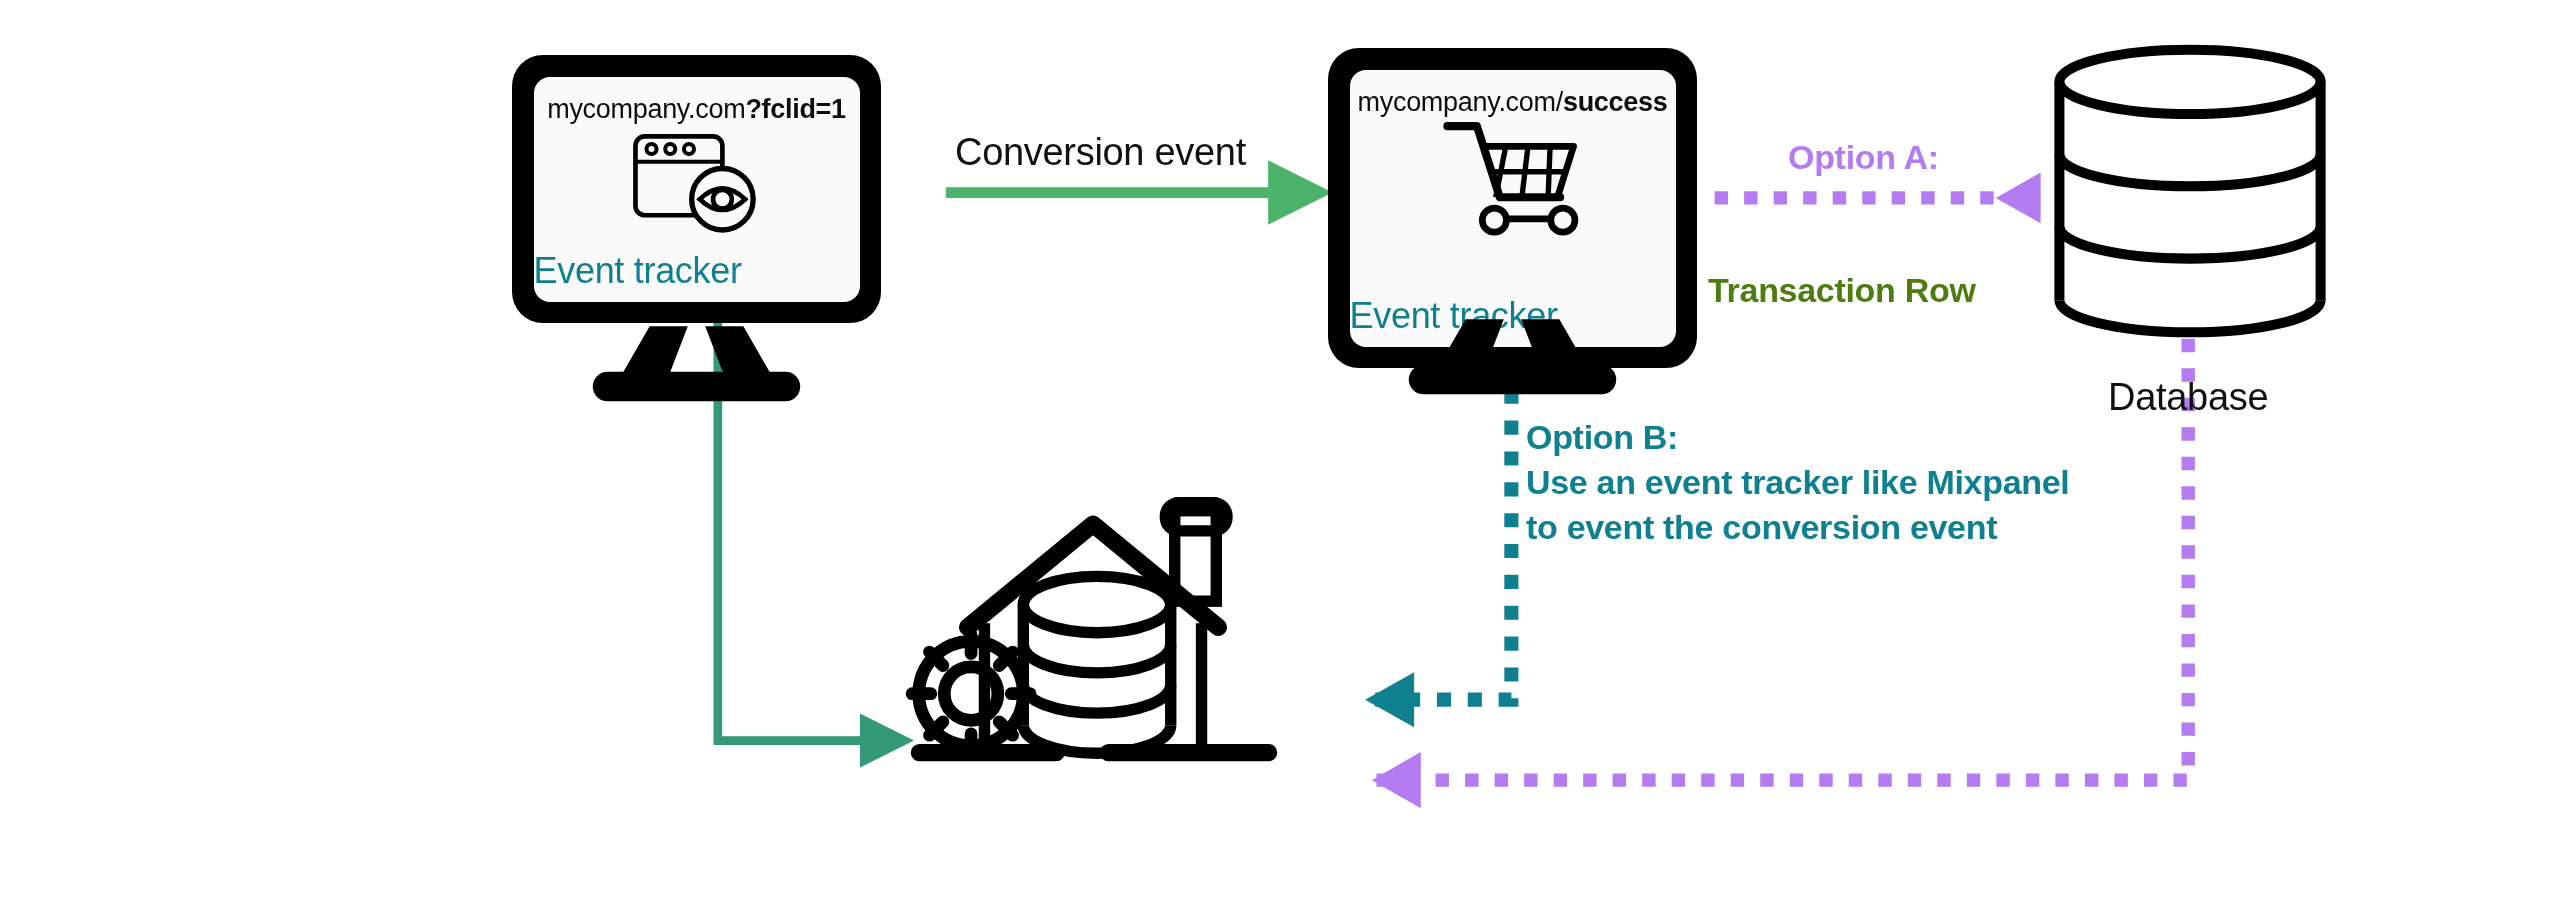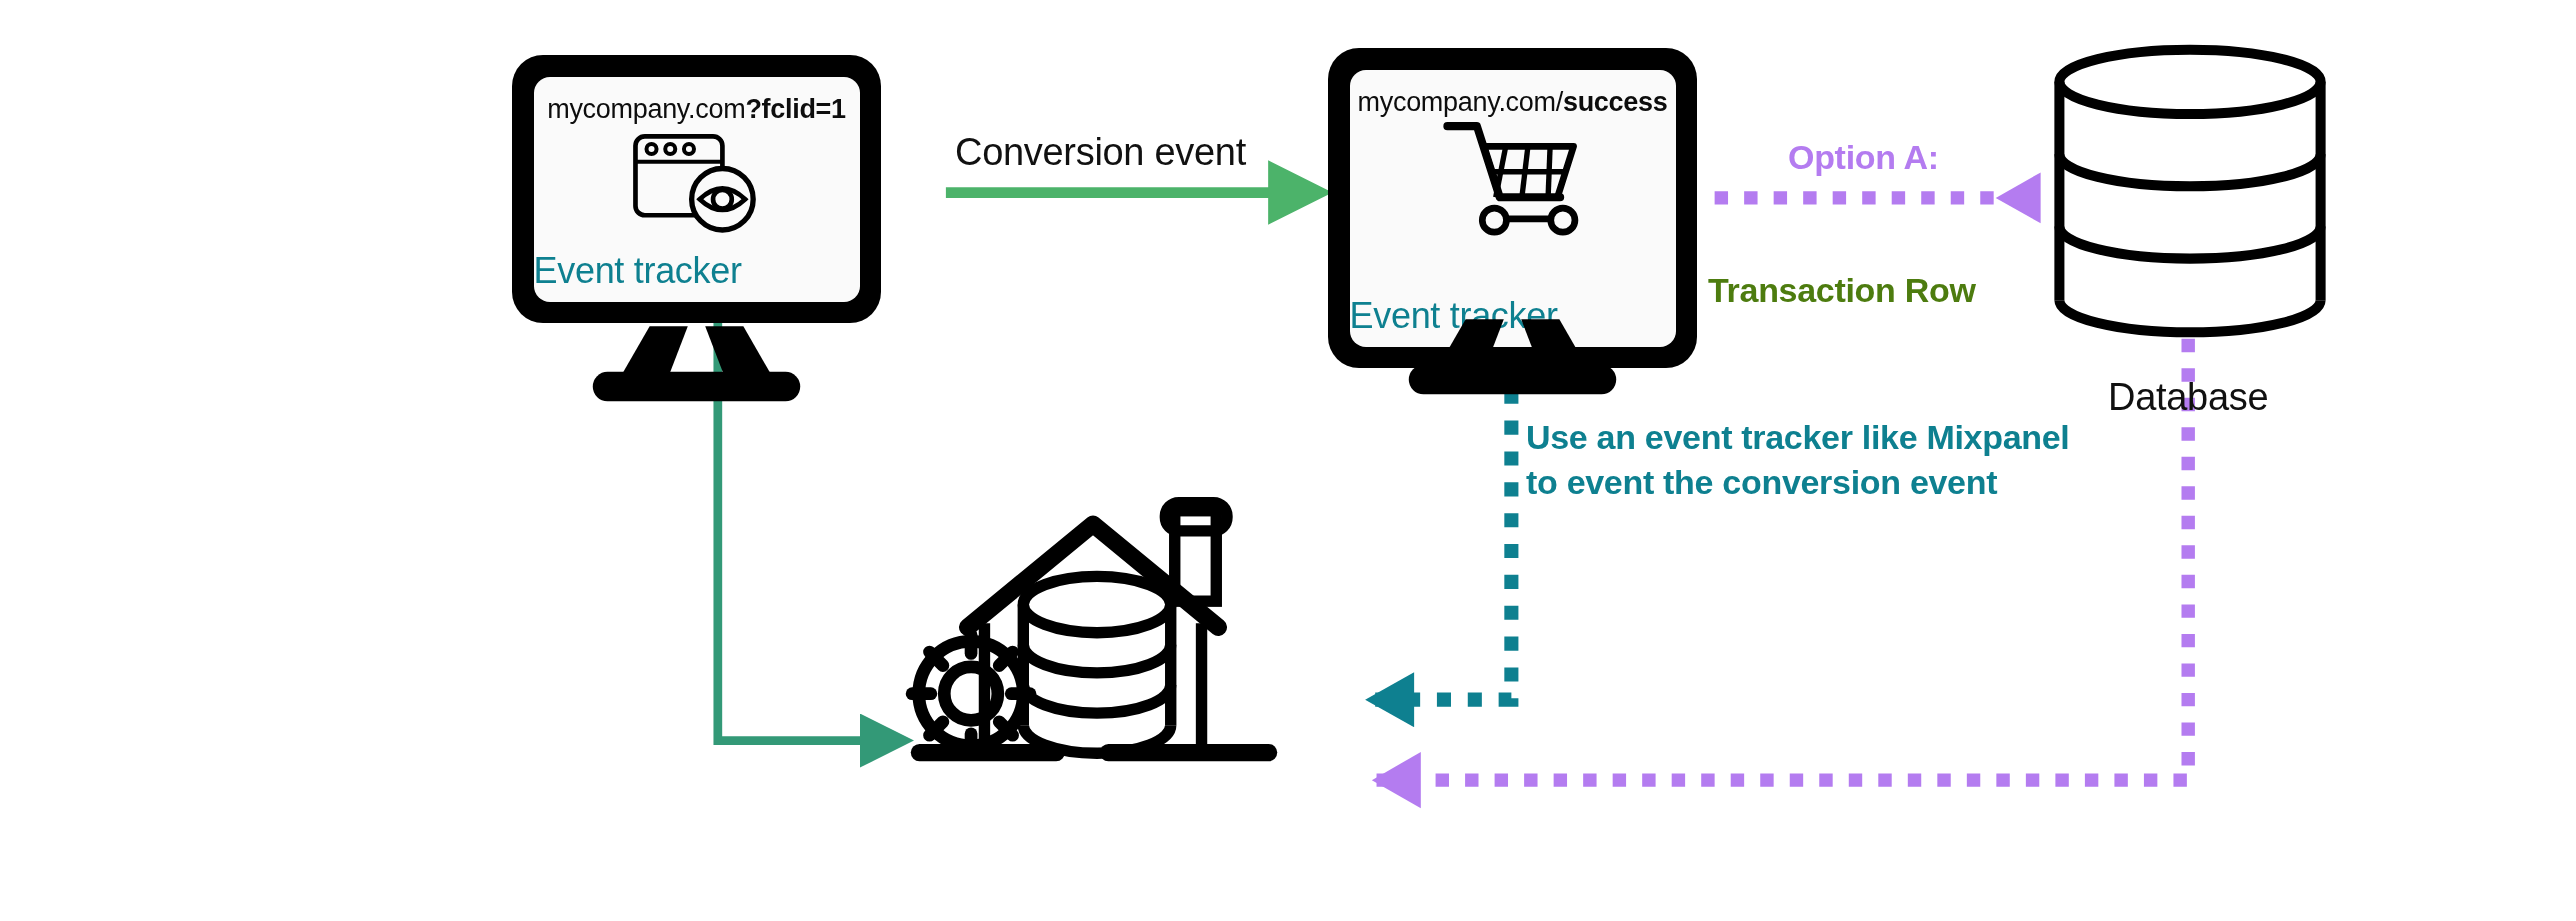--- a/index.html
+++ b/index.html
@@ -253,18 +253,19 @@
       </g>
     </svg>
   </div>
 
   <div class="plain-label" style="left:955px; top:131px;">Conversion event</div>
 
   <div class="edge-label" style="left:1788px; top:138px; color:#b47cf0;">Option A:</div>
   <div class="edge-label" style="left:1708px; top:239px; color:#4d7c0f;margin-top:32px;">Transaction Row</div>
 
   <div class="multi-label" style="left:1526px; top:415px; color:#0e8090;">
+    <div>Option B:</div>
     <div>Use an event tracker like Mixpanel</div>
     <div>to event the conversion event</div>
   </div>
 
 </div>
 
 
 </body></html>

